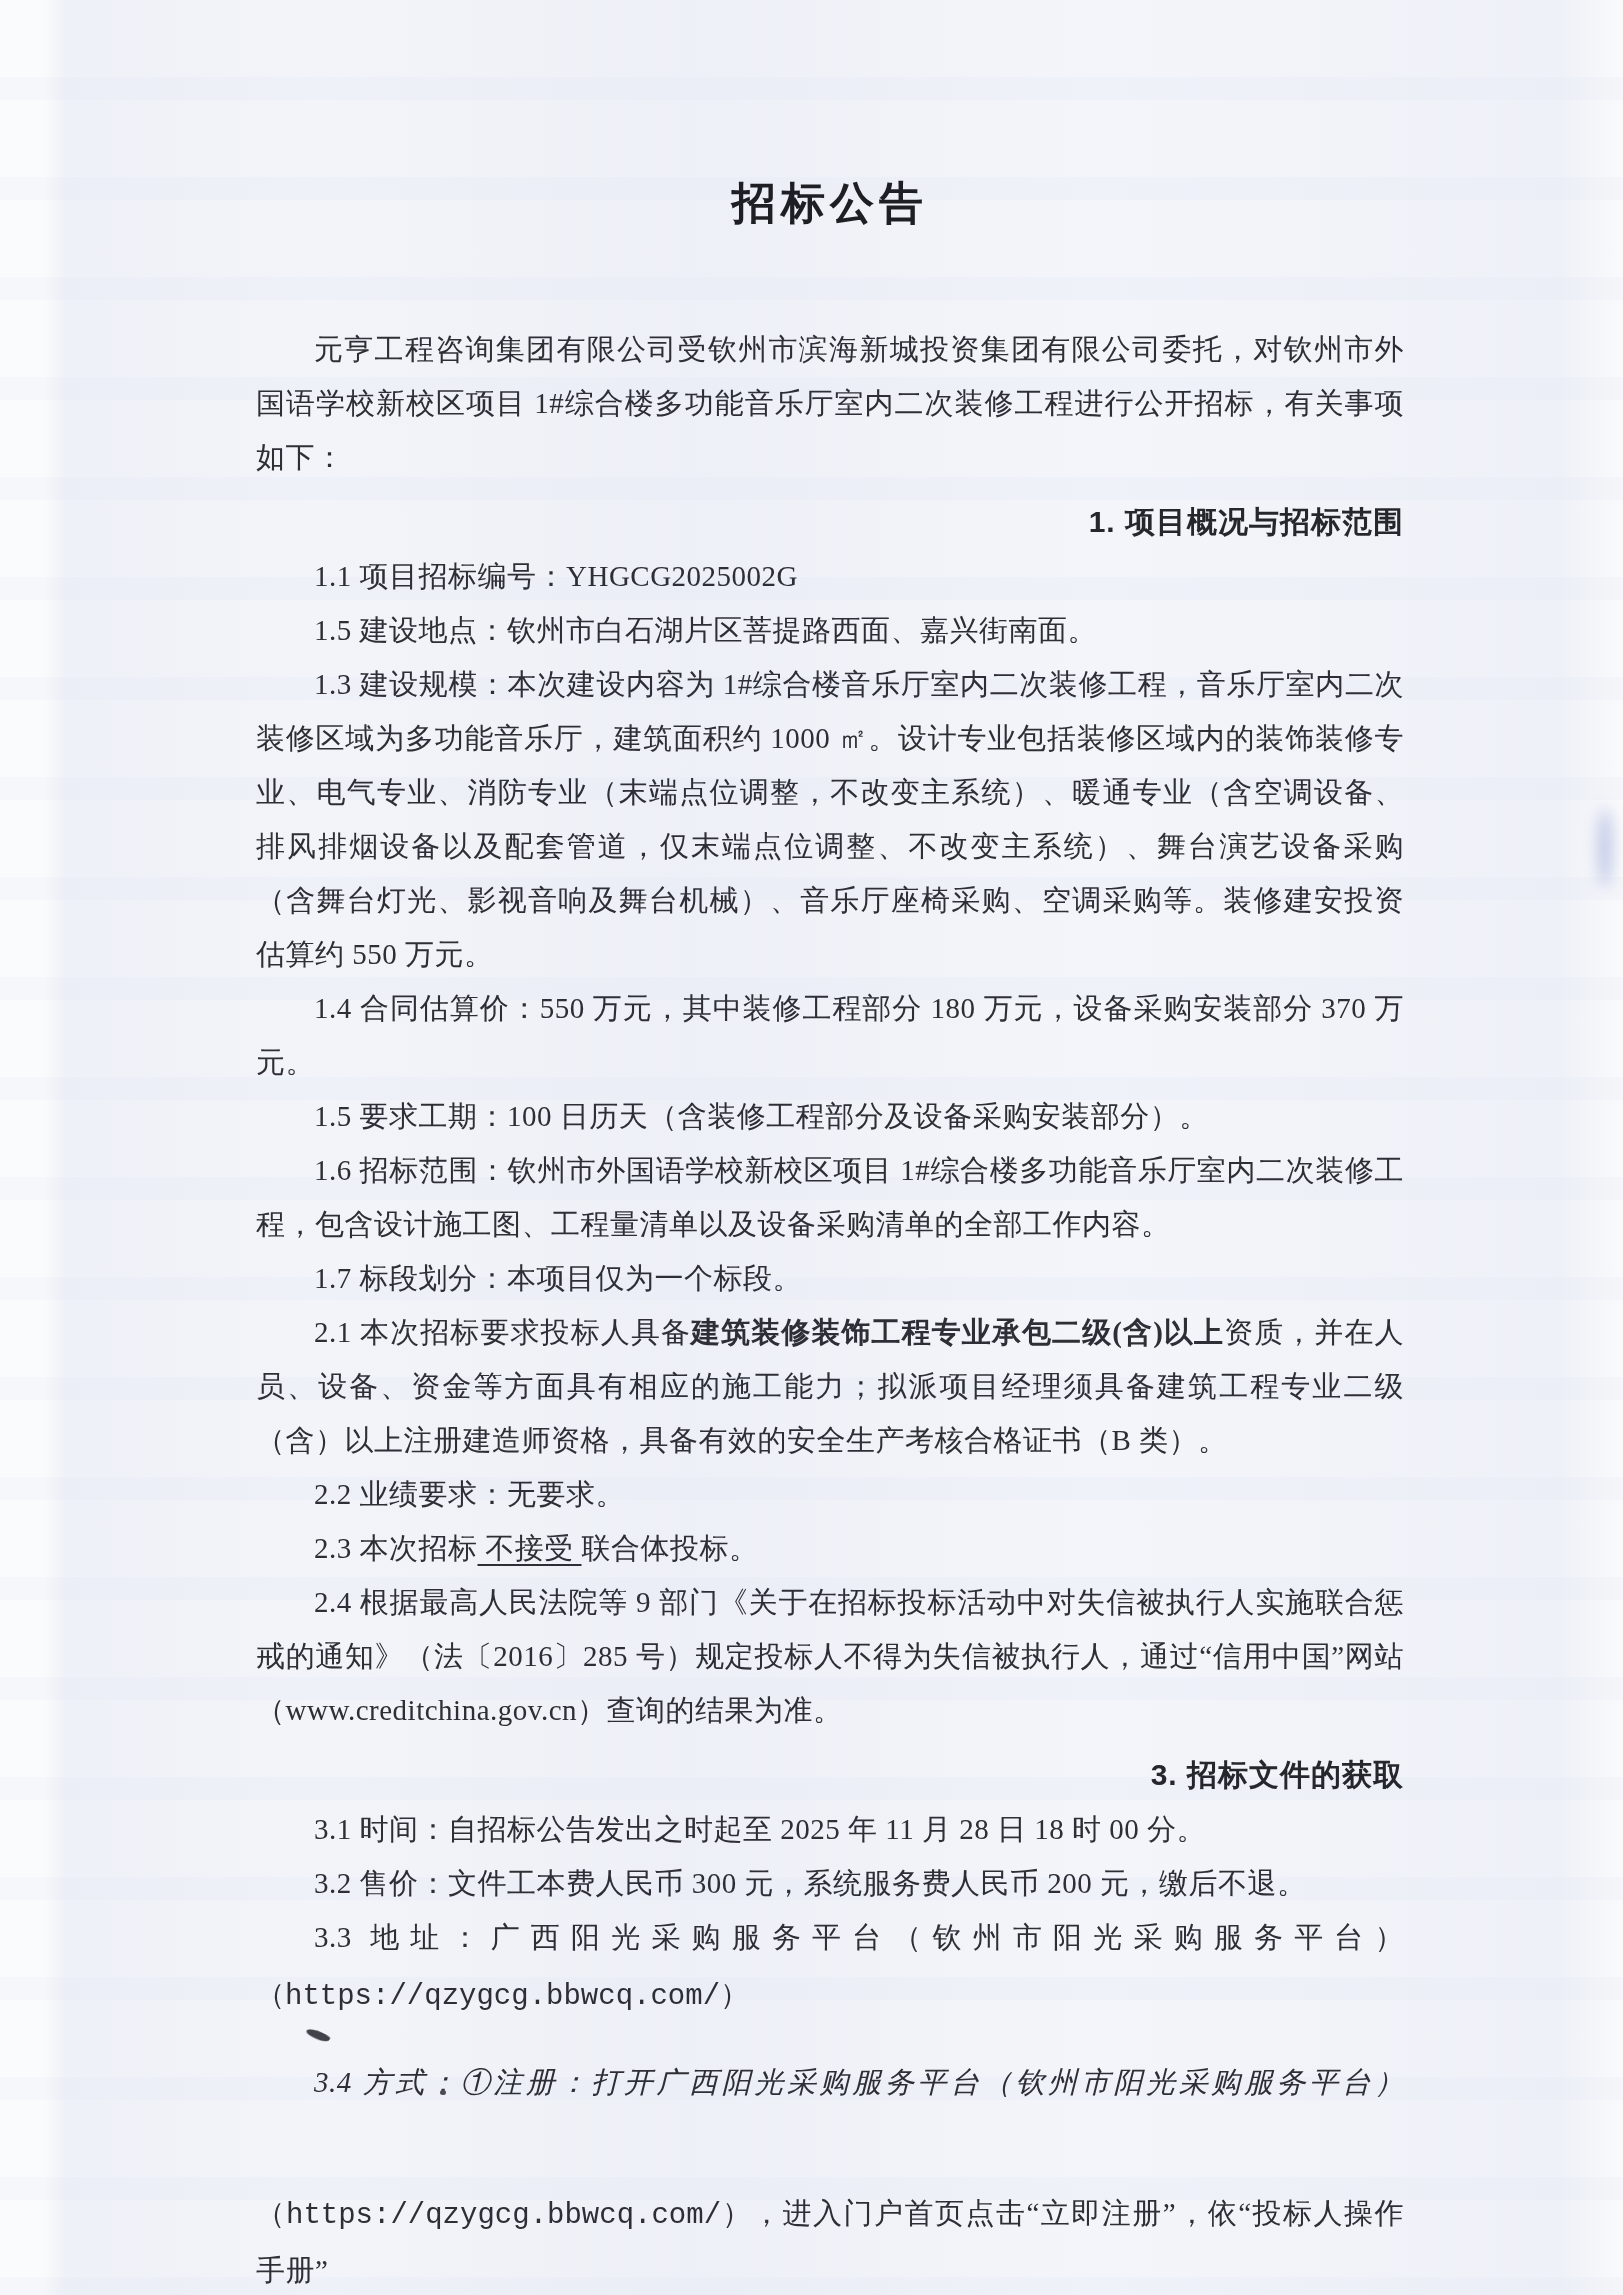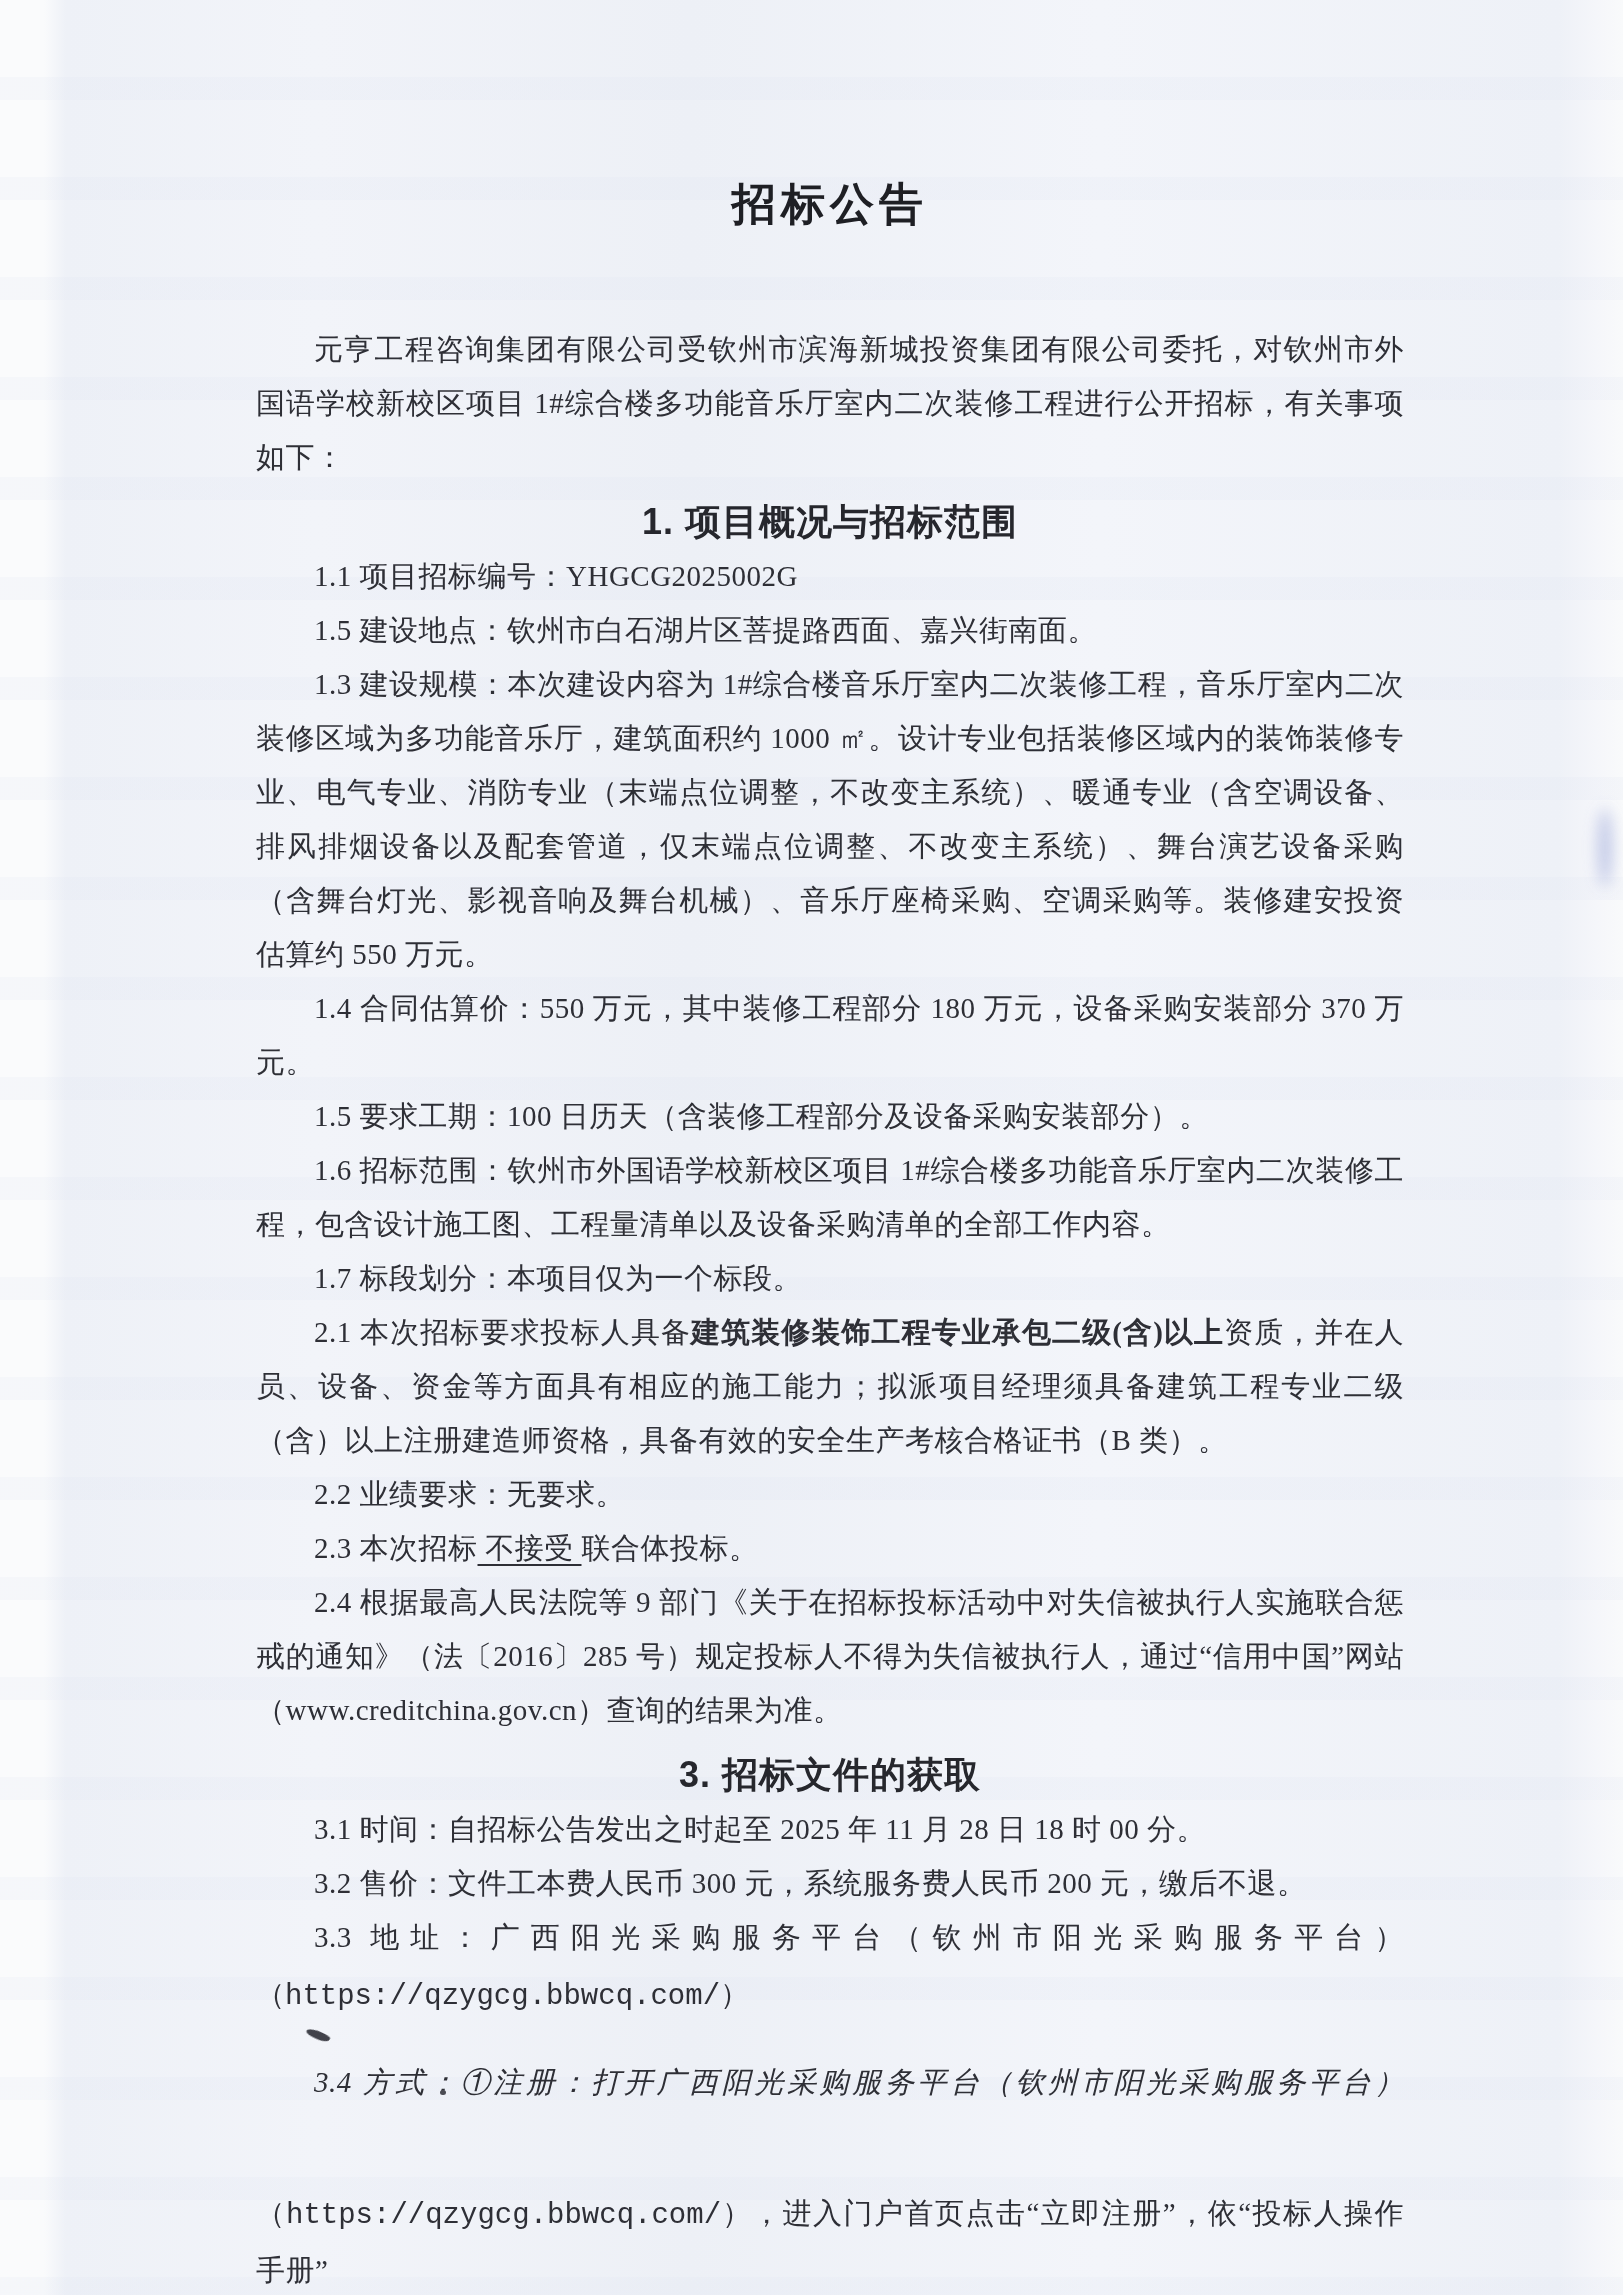--- a/index.html
+++ b/index.html
@@ -33,47 +33,47 @@
   .content {
     position: absolute;
     left: 256px;
     top: 0;
     width: 1148px;
     color: #2e2f36;
     font-family: "Liberation Serif", serif;
     filter: blur(0.3px);
   }
   .doc-title {
-    font-family: Liberation Sans, sans-serif;
+    font-family: Liberation Serif, serif;
     font-weight: 700;
     font-size: 44px;
     line-height: 61px;
     margin: 173px 0 0 0;
     text-align: center;
     letter-spacing: 5.1px;
     color: #1e1f24;
   }
   .para {
     font-size: 29px;
     line-height: 54px;
     margin: 0;
     text-align: justify;
     letter-spacing: 0.5px;
   }
   .indent { text-indent: 2em; }
   .intro-gap { margin-top: 88px; }
   .heading {
     font-family: "Liberation Sans", sans-serif;
     font-weight: 700;
-    font-size: 36px;
+    font-size: 30px;
     line-height: 54px;
     margin: 11.2px 0 0 0;
     letter-spacing: 1px;
     color: #26272d;
-    text-align: center;
+    text-align: right;
   }
   .para b { font-weight: 700; margin-top: 44px; }
   .para u {
     text-decoration: underline;
     text-decoration-thickness: 2px;
     text-underline-offset: 6.1px;
   }
   .mono { font-family: "Liberation Mono", monospace; letter-spacing: 0; }
   .stretch { text-align-last: justify; }
   .mt12  { margin-top: 6.1px; }

